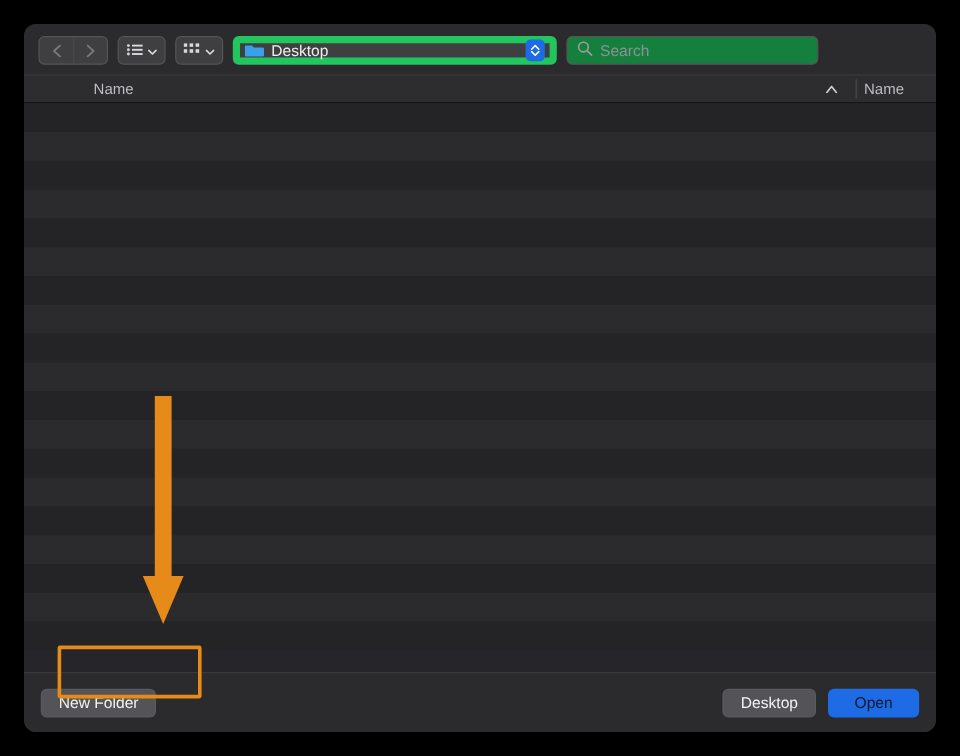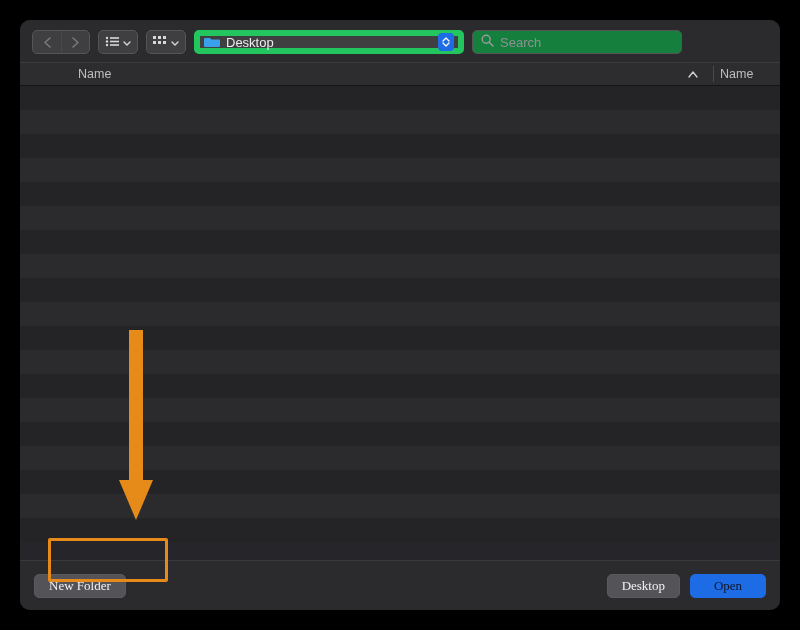--- a/index.html
+++ b/index.html
@@ -171,21 +171,20 @@
     border-radius: 5px;
     font-size: 13px;
     display: flex;
     align-items: center;
     justify-content: center;
     border: 1px solid #5a5a5e;
     background: #545458;
     color: #f2f2f5;
     min-width: 70px;
     cursor: default;
-    font-family: Liberation Serif, serif;
   }
   .btn.primary {
     background: #1e6be6;
     border-color: #1e6be6;
     color: #0f172a;
     min-width: 76px;
   }
 
   
   .annot-arrow {

